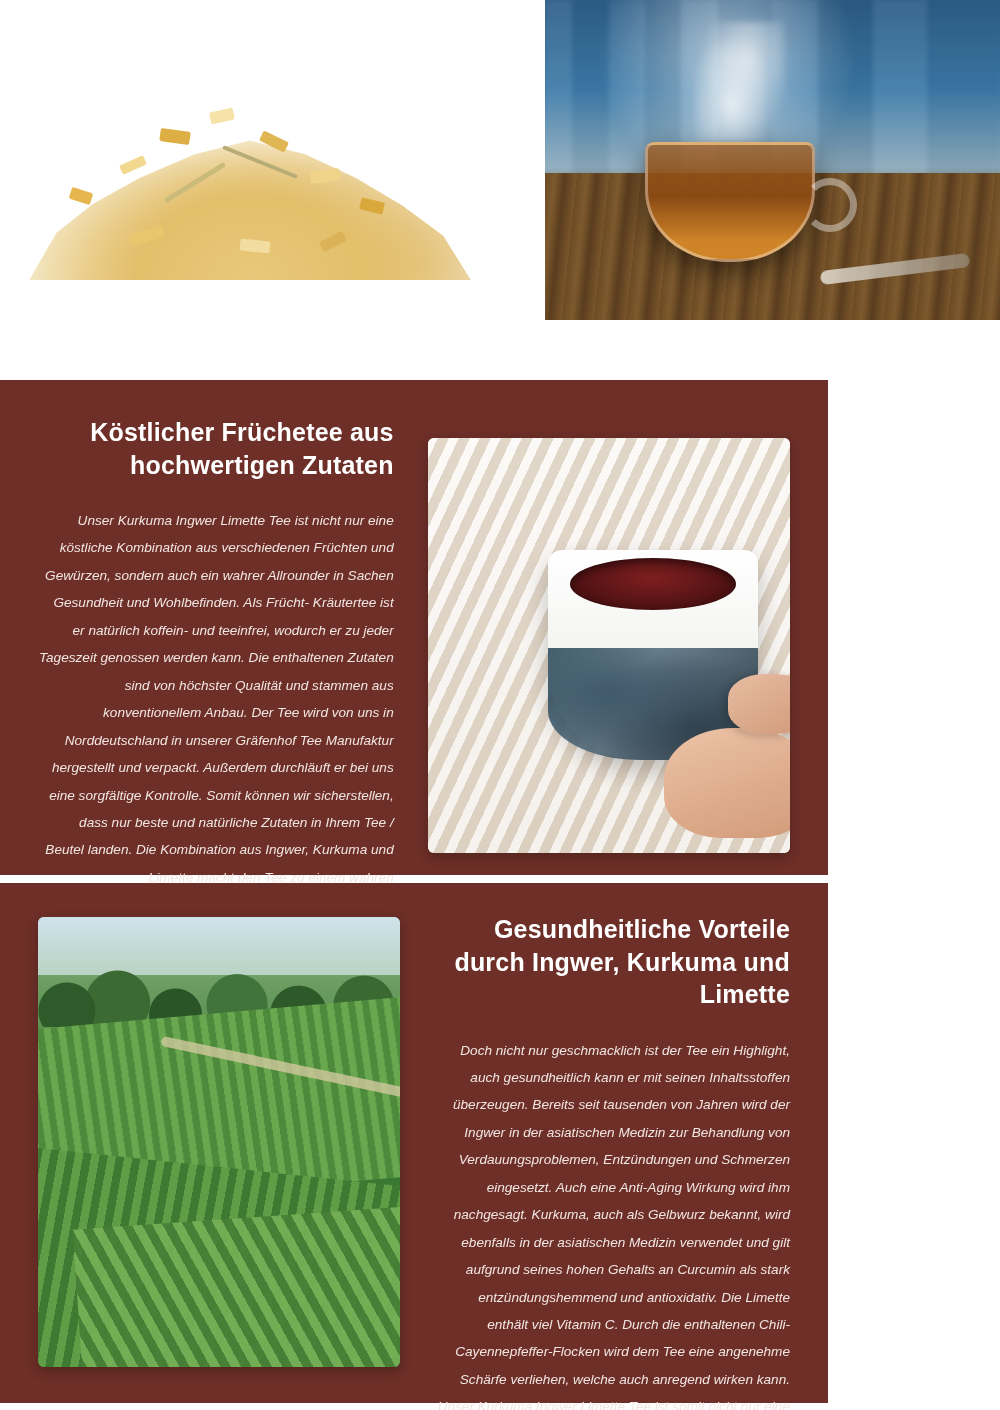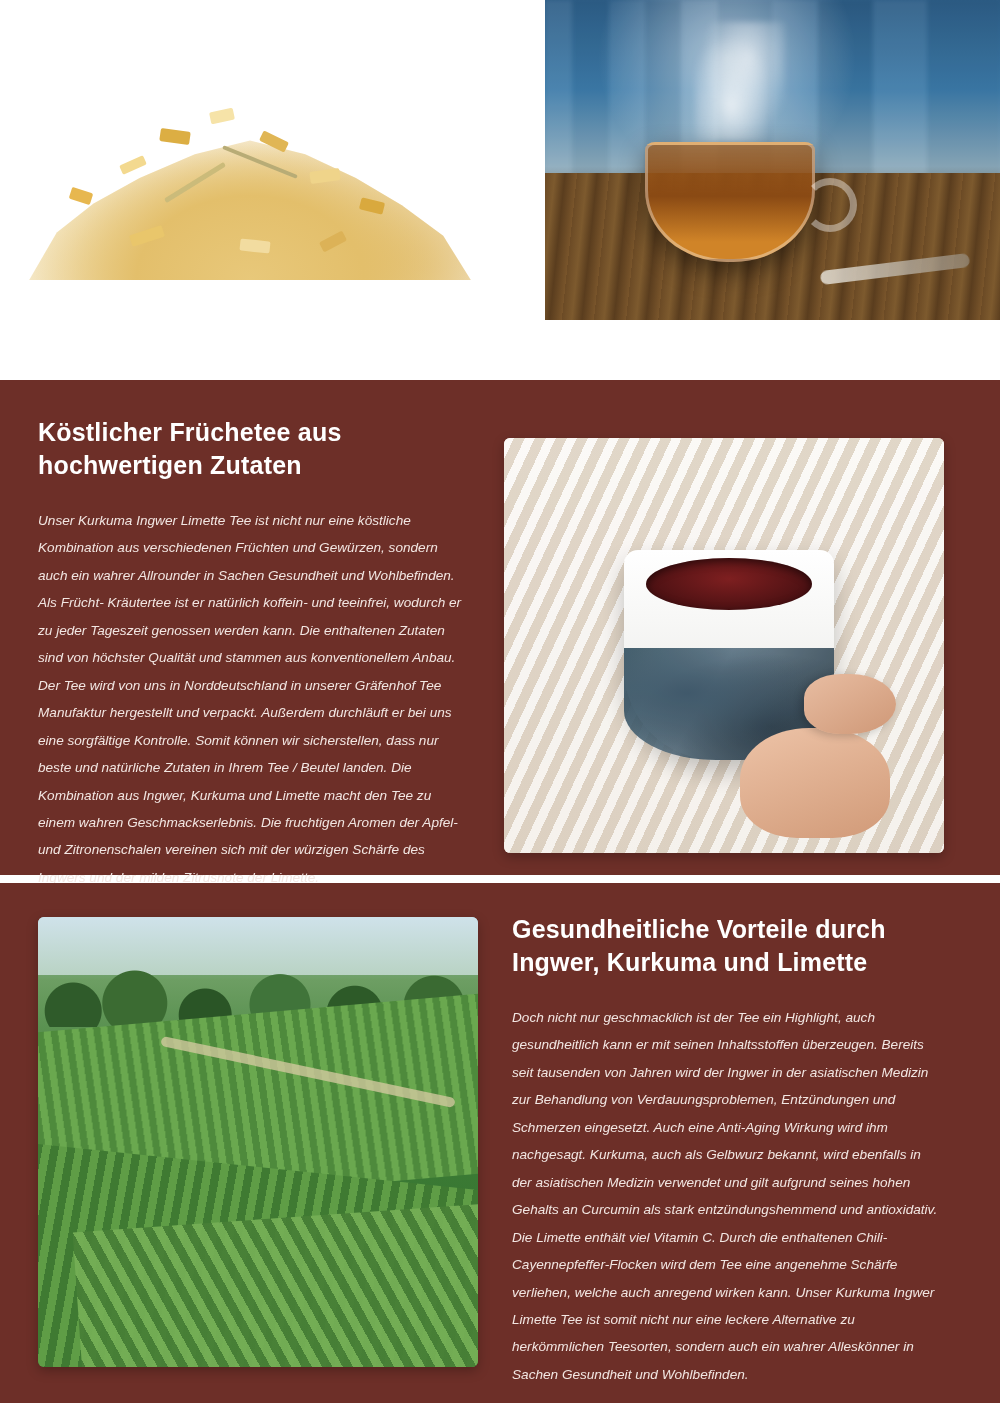--- a/index.html
+++ b/index.html
@@ -131,24 +131,25 @@
     width: 150px;
     height: 14px;
     border-radius: 8px;
     background: linear-gradient(90deg, rgba(230,225,215,0.85), rgba(150,140,125,0.7));
     transform: rotate(-7deg);
     filter: blur(0.6px);
   }
 
   
   .band {
-    width: 1000px;
+    width: 828px;
     background: #6d2f28;
     color: #f6ece9;
     position: relative;
+    text-align: right;
   }
   .band.one { height: 495px; }
   .band.two { height: 520px; }
   .gap {
     width: 1000px;
     height: 8px;
     background: #ffffff;
   }
 
   .band-inner {

